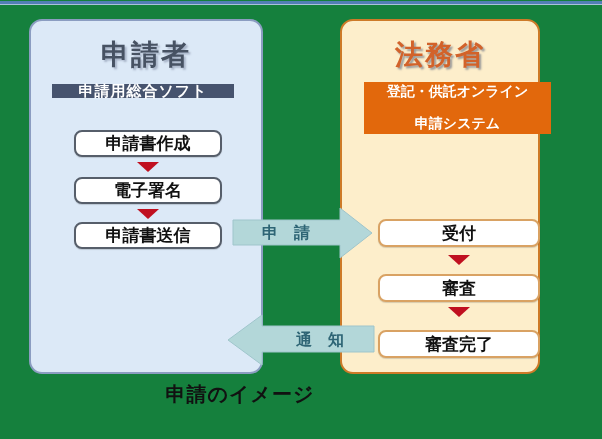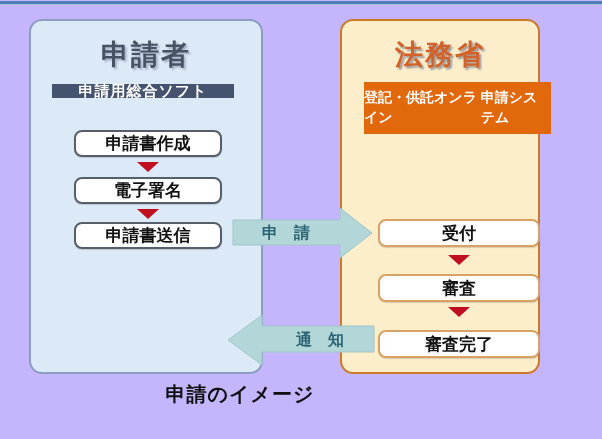--- a/index.html
+++ b/index.html
@@ -1,38 +1,38 @@
 <!DOCTYPE html>
 <html style="--accent-blue: #527fb5; --panel-blue: #dce9f7; --panel-blue-border: #8b9dc1; --panel-orange: #fdeecb; --panel-orange-border: #cd7a28; --navy-box: #46536e; --orange-box: #e2680c; --flow-arrow-red: #c01020; --big-arrow-fill: #b3d7d9; --big-arrow-text: #2e6575;"><head>
 <meta charset="utf-8">
 <style>
   html,body{margin:0;padding:0;background:#fff;}
   .stage{
-    position:relative;width:602px;height:439px;overflow:hidden;background:#c4b5fd;
+    position:relative;width:602px;height:439px;overflow:hidden;background:#15803d;
     font-family:"Liberation Sans","DejaVu Sans",sans-serif;
   }
   .top-line{
     position:absolute;left:0;top:1px;width:602px;height:3px;
     background:var(--accent-blue,#527fb5);border-bottom:1px solid #a9c1dc;
   }
   .panel{position:absolute;top:19px;height:355px;border-radius:13px;box-sizing:border-box;}
   .panel.left{left:29px;width:234px;background:var(--panel-blue,#dce9f7);
     border:2px solid var(--panel-blue-border,#8b9dc1);}
   .panel.right{left:340px;width:200px;background:var(--panel-orange,#fdeecb);
     border:2px solid var(--panel-orange-border,#cd7a28);}
   .panel-title{position:absolute;top:15px;left:0;width:100%;text-align:center;
     font-size:28px;font-weight:bold;letter-spacing:2px;}
   .panel.left .panel-title{color:#475263;text-shadow:2px 2px 2px #a8b4c8;}
   .panel.right .panel-title{color:#d2622a;text-shadow:2px 2px 2px #9a9a9a;}
   .navy-box{position:absolute;left:21px;top:63px;width:182px;height:14px;
     background:var(--navy-box,#46536e);color:#fff;font-size:15px;font-weight:bold;
     display:flex;align-items:center;justify-content:center;letter-spacing:1px;}
   .orange-box{position:absolute;left:22px;top:61px;width:187px;height:52px;
     background:var(--orange-box,#e2680c);color:#fff;font-size:14px;font-weight:bold;
-    display:flex;align-items:center;justify-content:space-between;line-height:1.4;}
+    display:flex;flex-direction:column;align-items:center;justify-content:space-between;line-height:1.4;}
   .flow-box{position:absolute;background:#fff;font-weight:bold;color:#111;
     display:flex;align-items:center;justify-content:center;box-sizing:border-box;
     border-radius:8px;font-size:17px;box-shadow:0 1px 1px rgba(0,0,0,.15);}
   .panel.left .flow-box{left:43px;width:148px;height:27px;border:2px solid #565e6a;}
   .panel.right .flow-box{left:36px;width:162px;height:28px;border:2px solid #d9a263;}
   .lb1{top:109px}.lb2{top:156px}.lb3{top:201px}.lb4{top:304px}
   .rb1{top:198px}.rb2{top:253px}.rb3{top:309px}
   .tri{position:absolute;width:0;height:0;left:106px;
     border-left:11px solid transparent;border-right:11px solid transparent;
     border-top:10px solid var(--flow-arrow-red,#c01020);}

